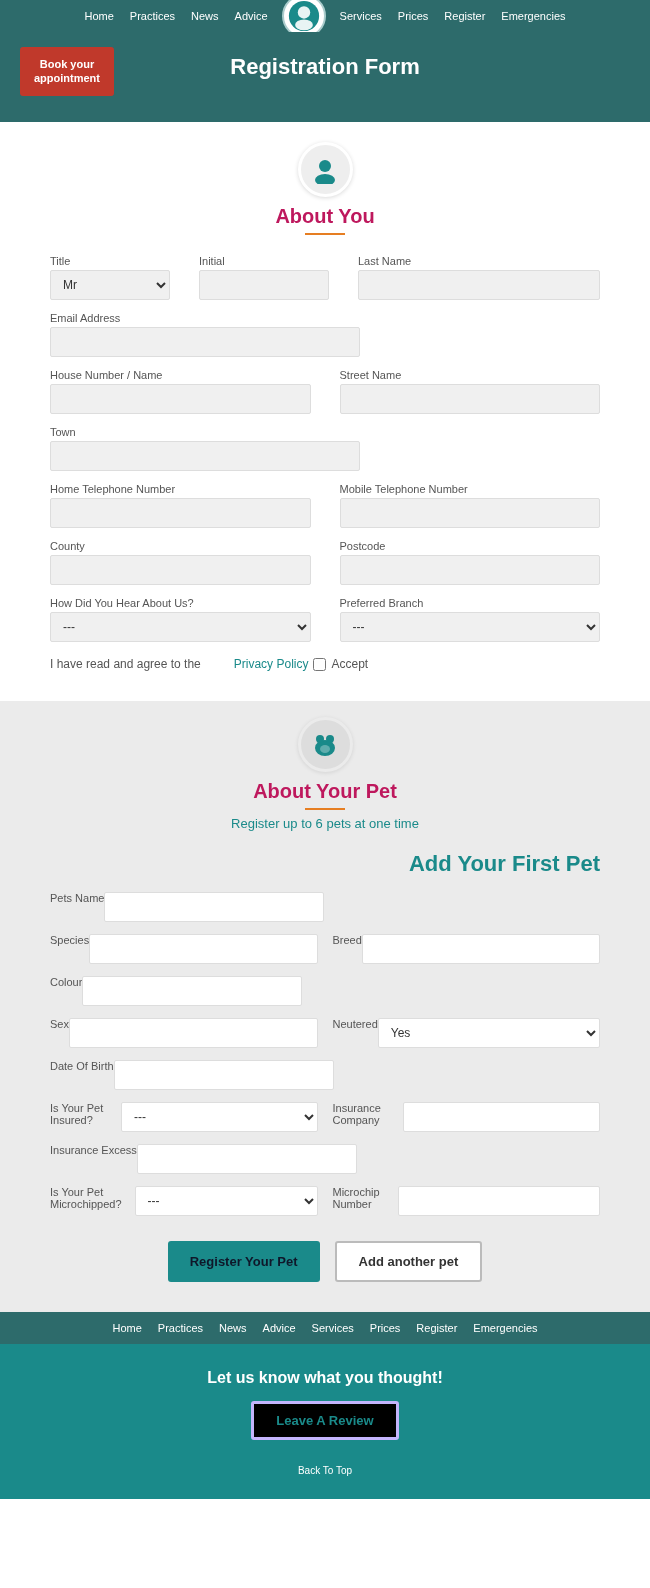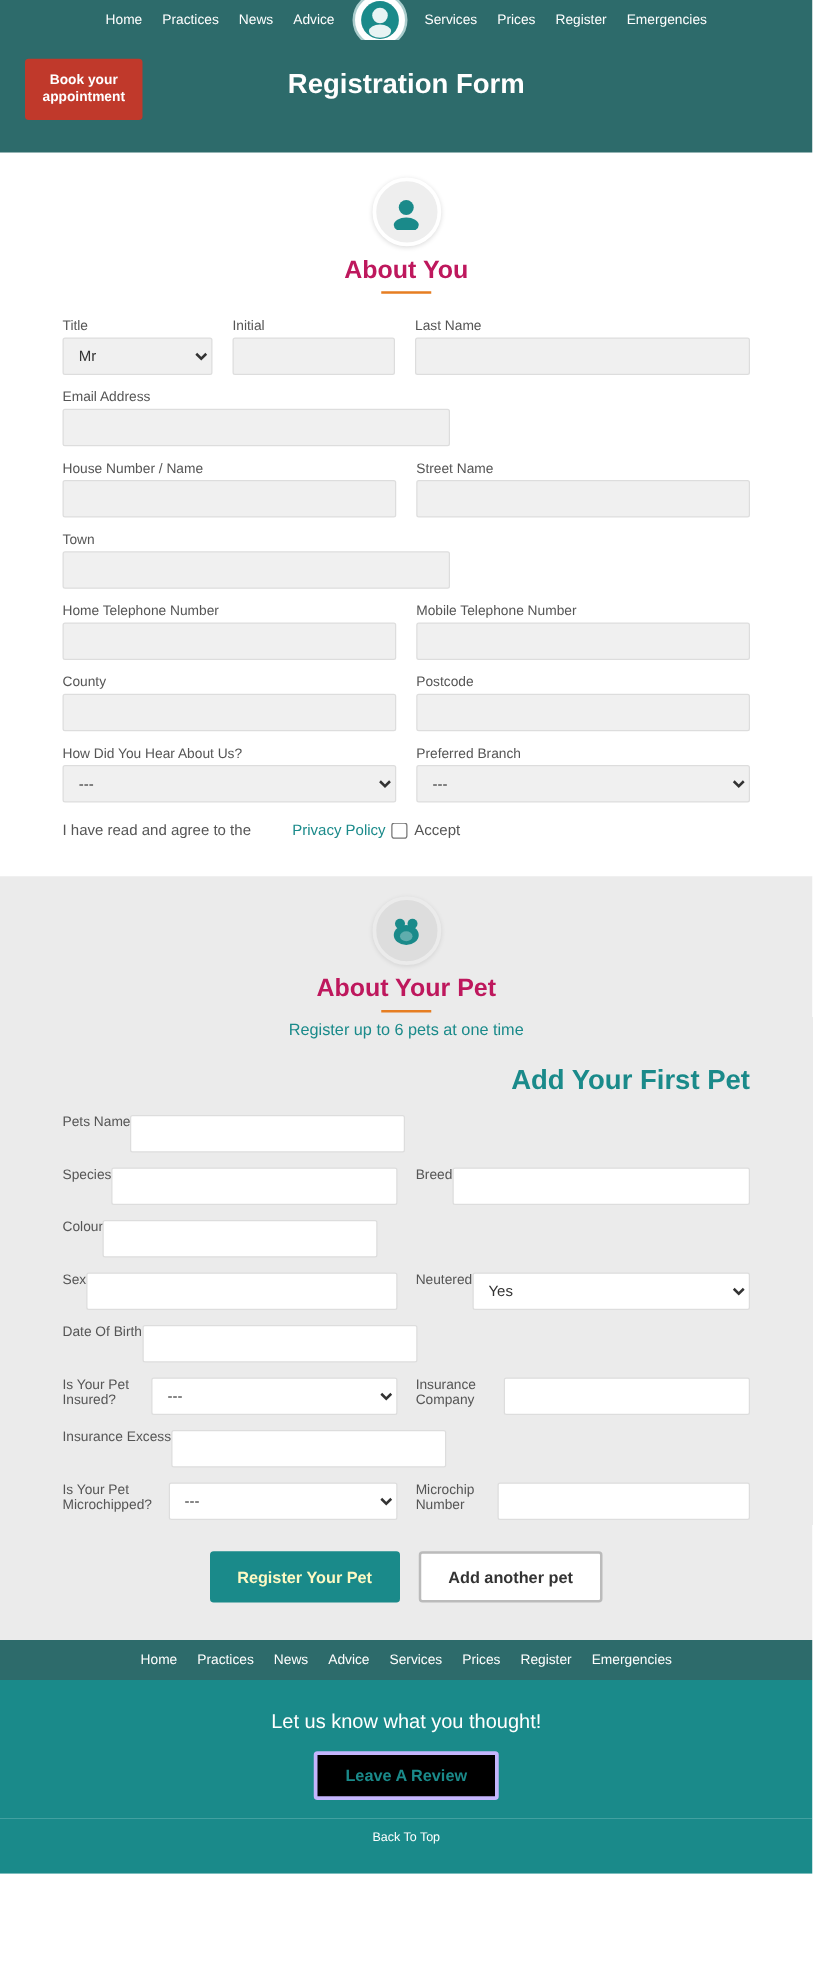--- a/index.html
+++ b/index.html
@@ -15,21 +15,21 @@
     .header-title { color: #fff; font-size: 22px; font-weight: bold; }
 
     
     .about-you-section { background: #fff; padding: 20px 50px 30px 50px; }
     .section-header { text-align: center; margin-bottom: 20px; }
     .avatar-circle { width: 55px; height: 55px; background: #eee; border-radius: 50%; display: flex; align-items: center; justify-content: center; margin: 0 auto 8px auto; border: 3px solid #fff; box-shadow: 0 1px 4px rgba(0,0,0,0.15); }
     .section-title { color: #be185d; font-size: 20px; font-weight: bold; }
     .section-underline { width: 40px; height: 2px; background: #e67e22; margin: 5px auto 0 auto; }
 
     
-    .form-row { display: flex; gap: 16px; margin-bottom: 12px; }
+    .form-row { display: flex; gap: 29px; margin-bottom: 12px; }
     .form-group { display: flex; flex-direction: column; flex: 1; }
     .form-group.title-group { flex: 0 0 120px; }
     .form-group.initial-group { flex: 0 0 130px; }
     .form-group.lastname-group { flex: 1; }
     label { font-size: 11px; color: #555; margin-bottom: 3px; }
     input[type=text], input[type=email], select { width: 100%; padding: 6px 8px; border: 1px solid #ddd; background: #f0f0f0; font-size: 12px; border-radius: 2px; color: #333; height: 30px; }
     select { appearance: auto; }
 
     .privacy-row { margin-top: 15px; font-size: 12px; color: #555; display: flex; align-items: center; gap: 5px; }
     .privacy-link { color: #1a8a8a; text-decoration: none; padding-left: 28px; }
@@ -40,30 +40,30 @@
     .register-sub { color: #1a8a8a; font-size: 13px; text-align: center; margin-top: 6px; }
     .add-pet-title { color: #1a8a8a; font-size: 22px; font-weight: bold; margin: 20px 0 15px 0; text-align: right; }
 
     .pet-form-row { display: flex; gap: 15px; margin-bottom: 12px; }
     .pet-form-group { display: flex; flex-direction: row; flex: 1; }
 
     input[type=text].pet-input, input[type=email].pet-input { background: #fff; border: 1px solid #ddd; }
     select.pet-select { background: #fff; border: 1px solid #ddd; }
 
     .btn-row { display: flex; justify-content: center; gap: 15px; margin-top: 25px; }
-    .btn-teal { background: #1a8a8a; color: #fef9c3; border: none; padding: 11px 22px; font-size: 13px; font-weight: bold; cursor: pointer; border-radius: 3px; }
+    .btn-teal { background: #1a8a8a; color: #0f172a; border: none; padding: 11px 22px; font-size: 13px; font-weight: bold; cursor: pointer; border-radius: 3px; }
     .btn-outline { background: #fff; color: #333; border: 2px solid #bbb; padding: 11px 22px; font-size: 13px; font-weight: bold; cursor: pointer; border-radius: 3px; }
 
     
     .footer-nav { background: #2d6b6b; display: flex; align-items: center; justify-content: center; padding: 0 10px; height: 32px; position: relative; }
     .footer-nav a { color: #fff; text-decoration: none; font-size: 11px; margin: 0 8px; }
 
     
     .footer-review { background: #1a8a8a; padding: 25px 20px 15px 20px; text-align: center; }
-    .footer-review-title { color: #fff; font-size: 16px; font-weight: normal; margin-bottom: 14px; }
+    .footer-review-title { color: #fff; font-size: 16px; font-weight: bold; margin-bottom: 14px; }
     .leave-review-btn { background: #000000; color: #1a8a8a; border: 3px solid #c4b5fd; padding: 9px 22px; font-size: 13px; font-weight: bold; cursor: pointer; border-radius: 3px; }
 
     .footer-bottom { background: #1a8a8a; padding: 10px 20px 15px; text-align: center; }
     .back-to-top { color: #fff; font-size: 10px; text-decoration: none; display: block; margin-bottom: 8px; }
   </style>
 </head>
 <body>
 
 <nav>
   <div style="display:flex; align-items:center; gap:0; position:relative; width:100%; justify-content:center;">

